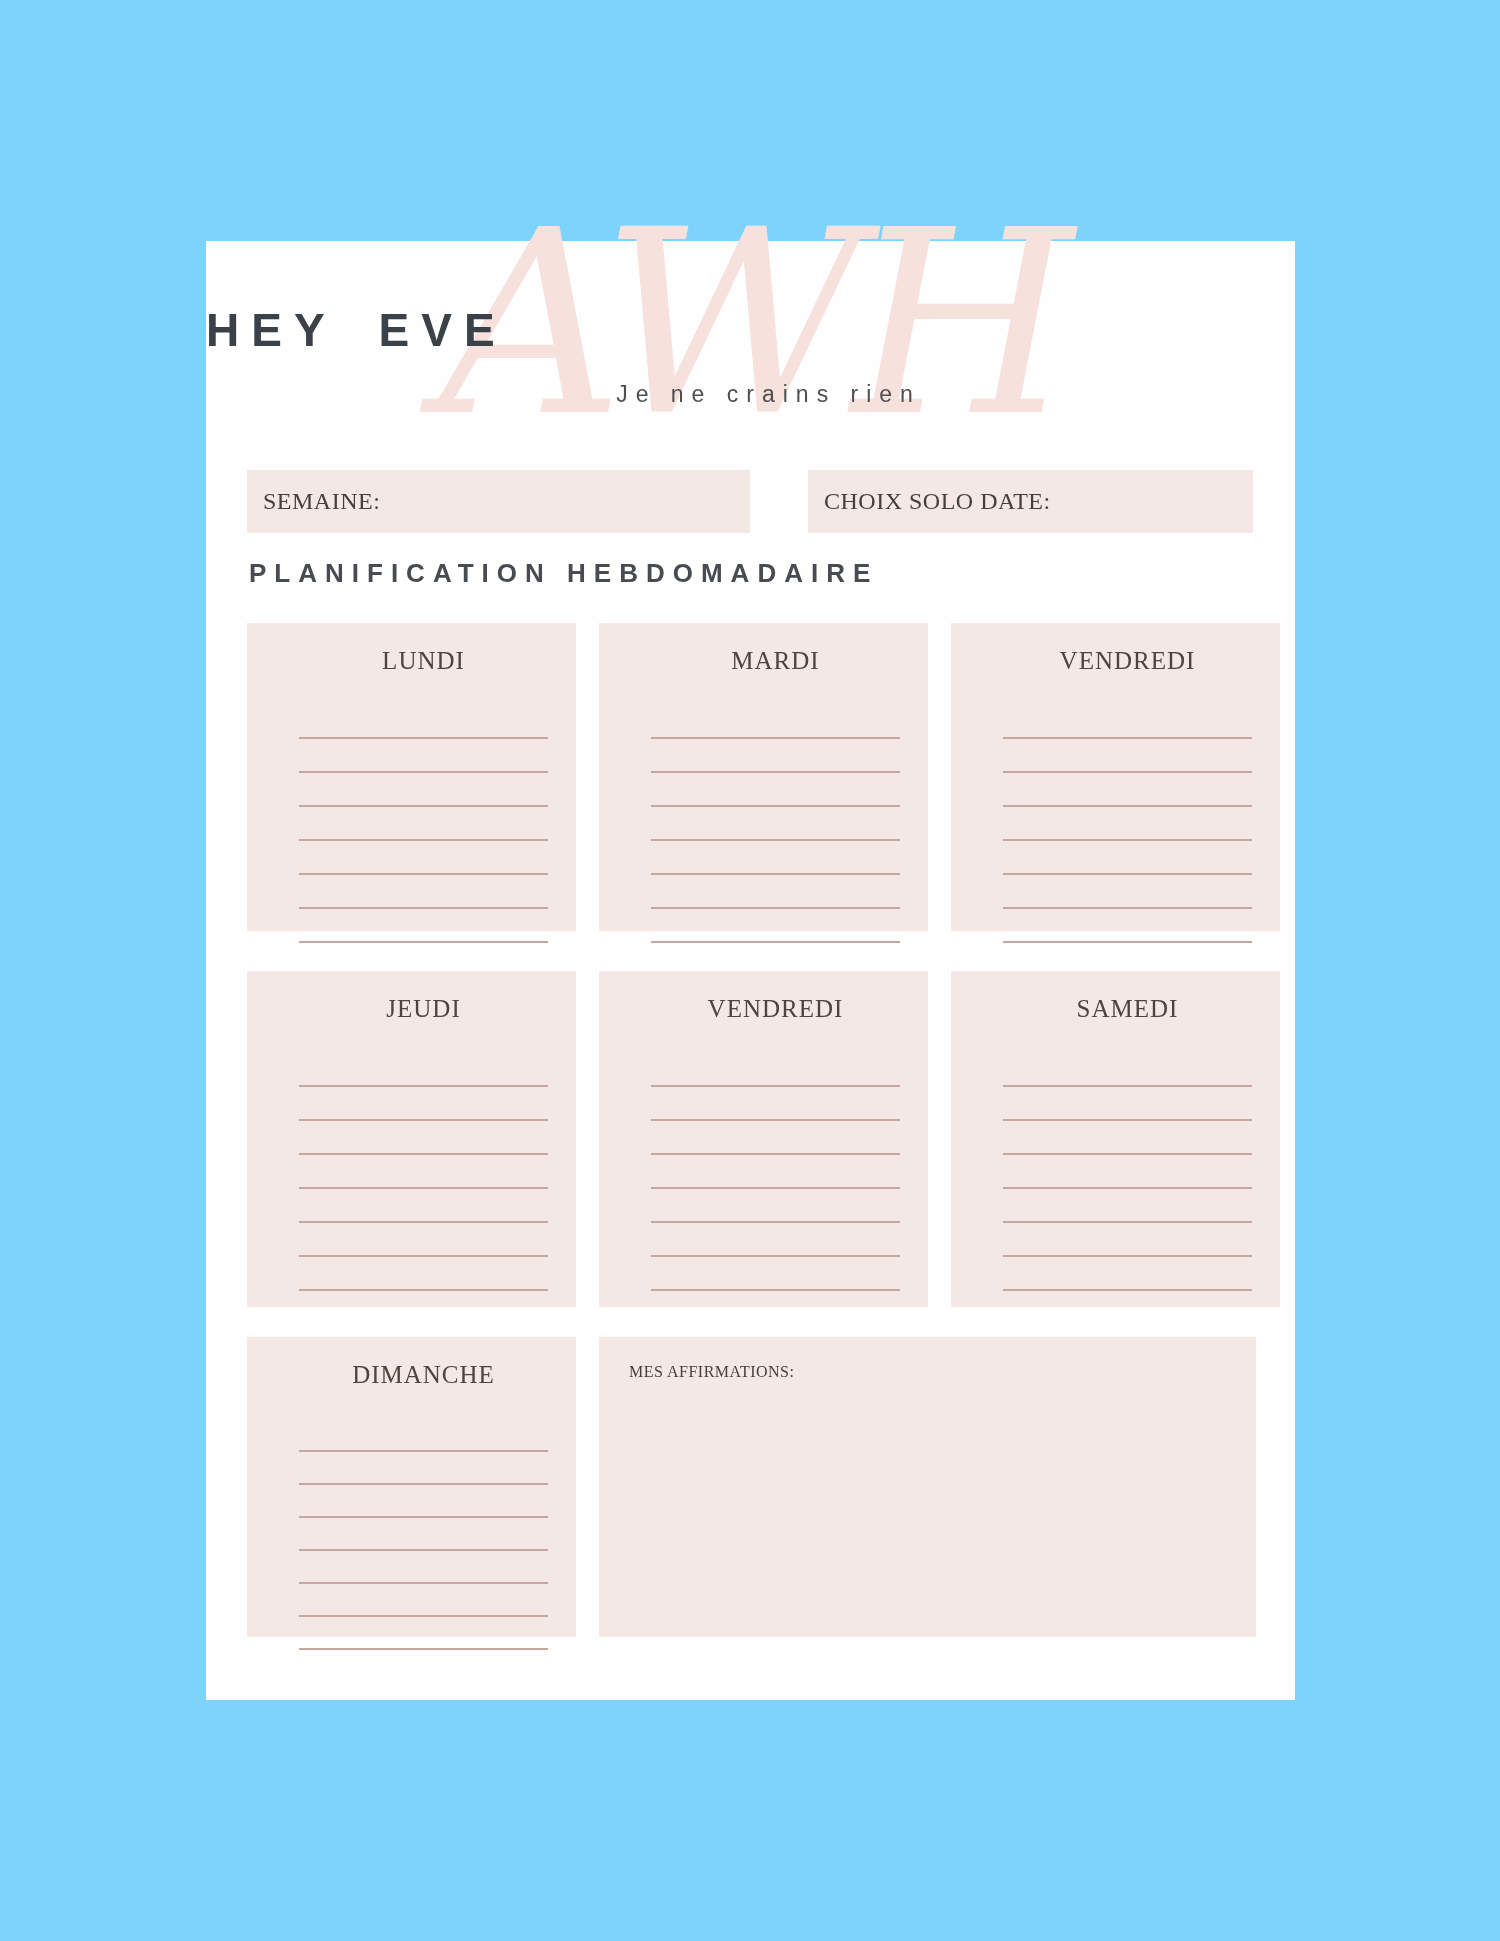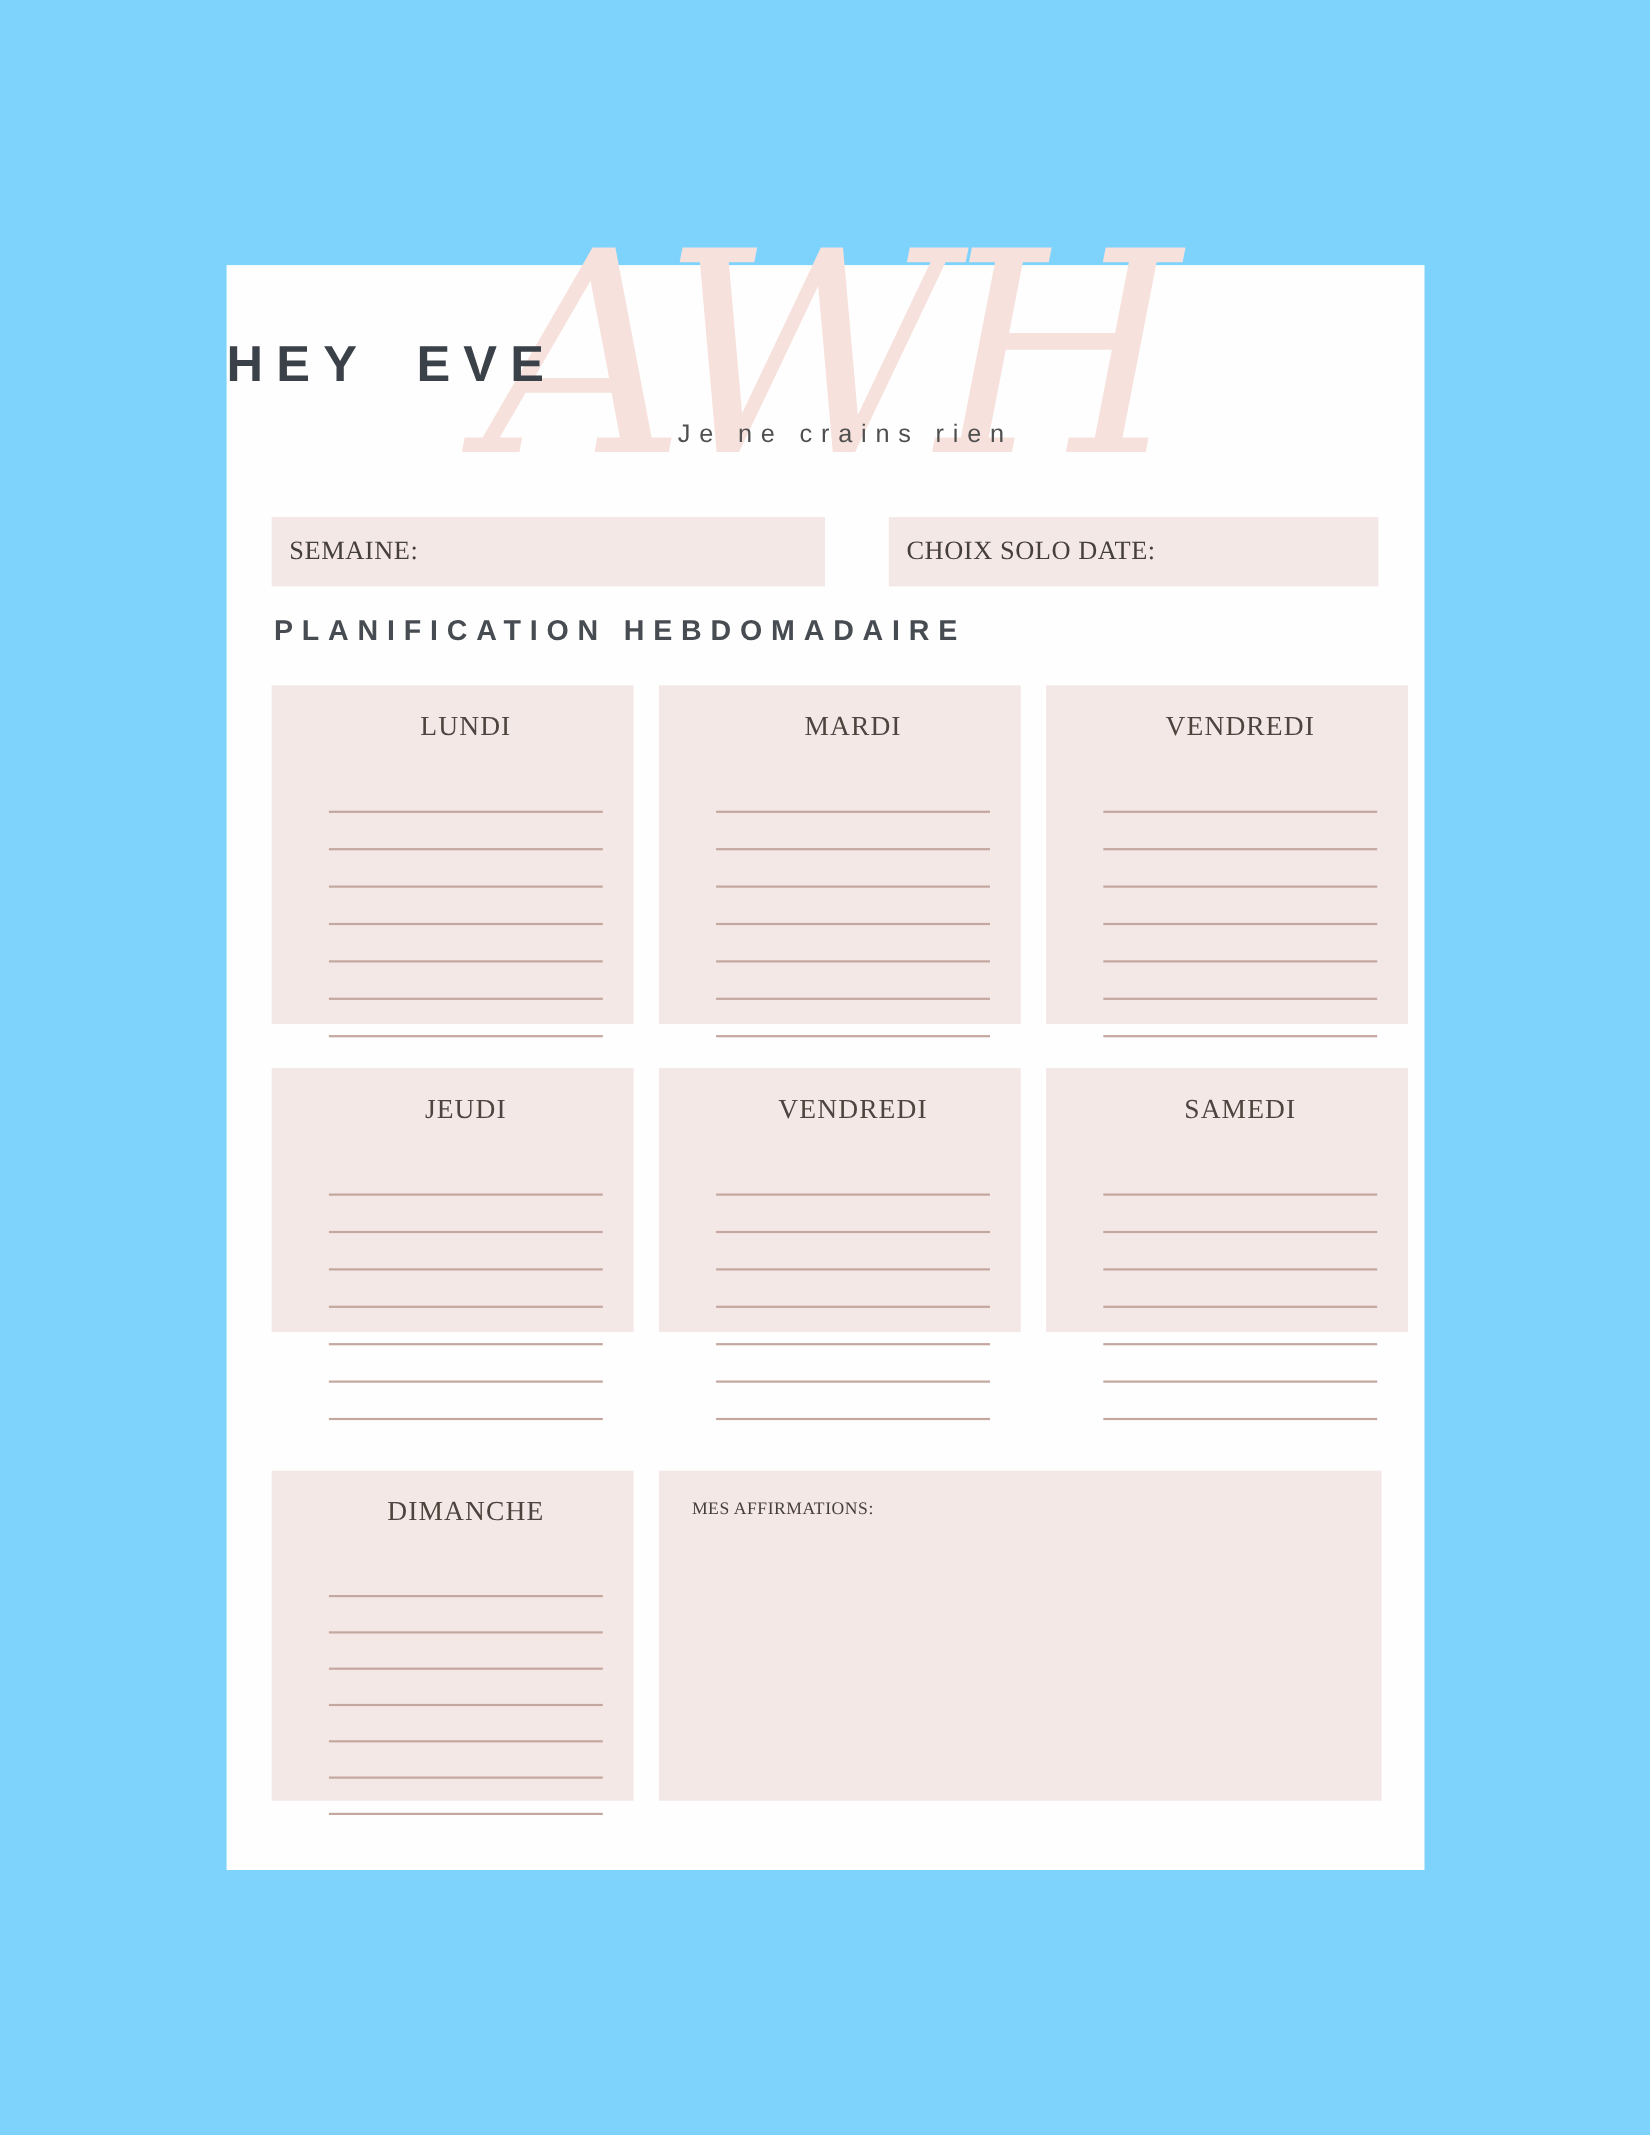--- a/index.html
+++ b/index.html
@@ -99,21 +99,21 @@
     color: #474c52;
   }
   
   .card {
     position: absolute;
     width: 305px;
     background: #f4e8e7;
     padding-left: 24px;
   }
   .row1 { top: 382px;  height: 308px; }
-  .row2 { top: 730px;  height: 240px; }
+  .row2 { top: 730px;  height: 336px; }
   .row3 { top: 1096px; height: 300px; }
   .col1 { left: 41px; }
   .col2 { left: 393px; }
   .col3 { left: 745px; }
   .card-title {
     padding-top: 24px;
     text-align: center;
     font-family: "Liberation Serif", serif;
     font-size: 25px;
     letter-spacing: 1px;

